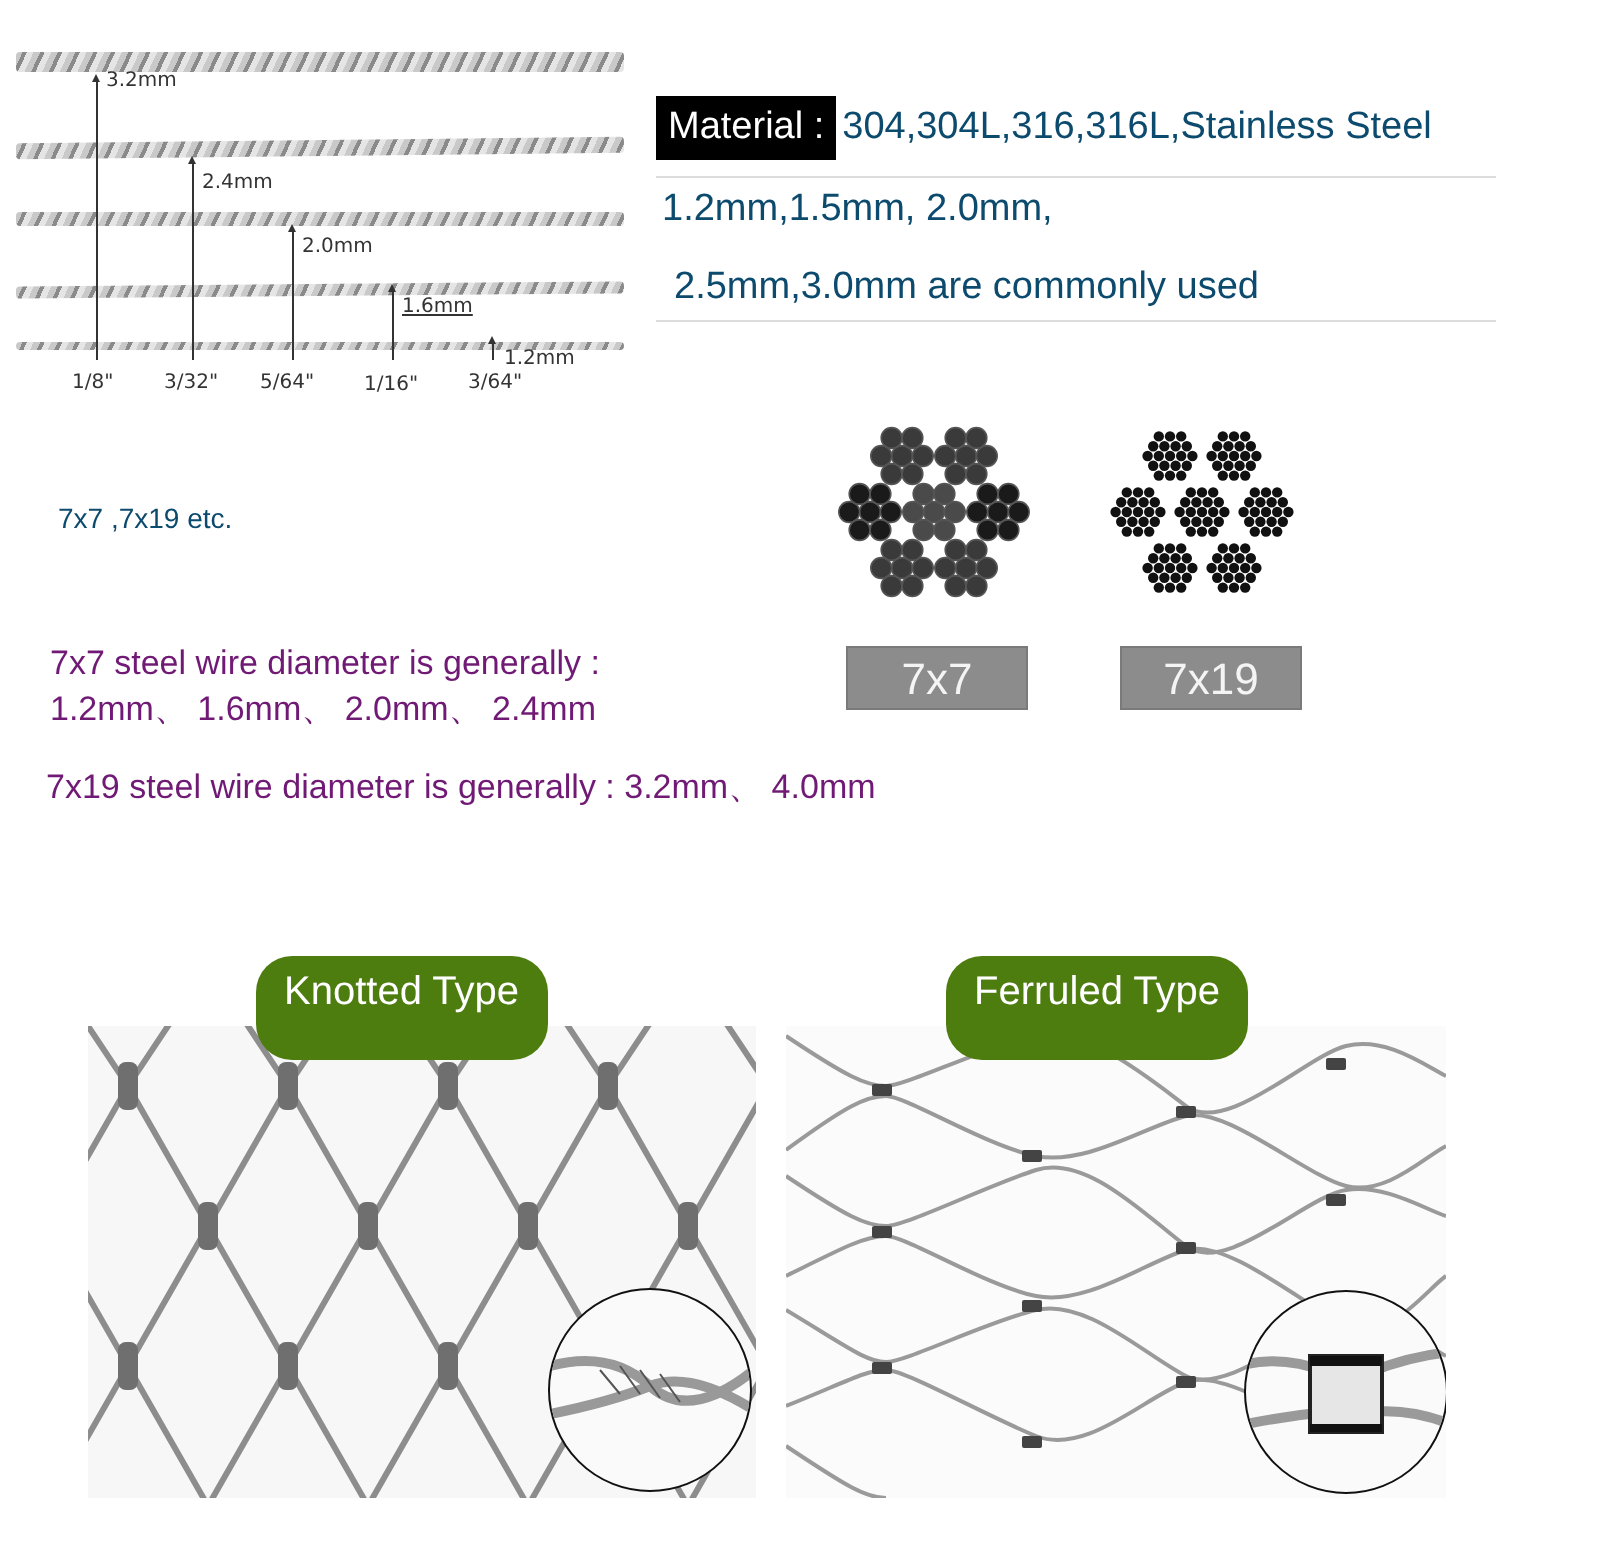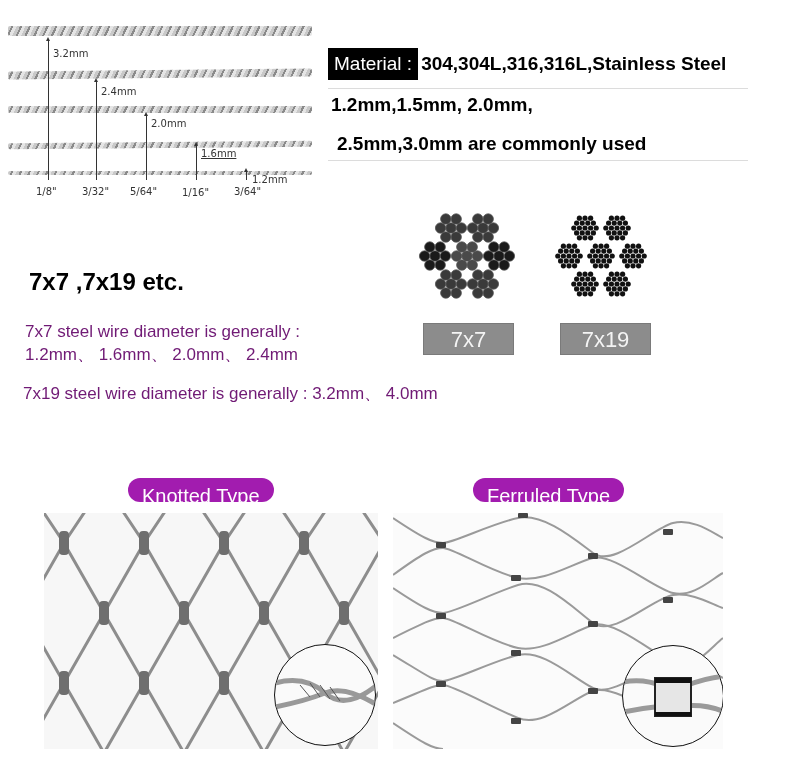--- a/index.html
+++ b/index.html
@@ -13,53 +13,53 @@
     .rope { position: absolute; left: 0; height: 8px; border-radius: 2px;
       background: repeating-linear-gradient(115deg, #c9c9c9 0 3px, #8a8a8a 3px 5px, #e5e5e5 5px 8px); }
     .tick { position: absolute; width: 1px; background: #333; }
     .tick::before { content: ""; position: absolute; top: -3px; left: -2px;
       border-left: 2.5px solid transparent; border-right: 2.5px solid transparent; border-bottom: 4px solid #333; }
     .mm-label { position: absolute; font-family: "DejaVu Sans", sans-serif; font-size: 10px; color: #333; }
     .in-label { position: absolute; font-family: "DejaVu Sans", sans-serif; font-size: 10px; color: #333; }
 
     
     .tag { background: #000; color: #fff; font-size: 19px; padding: 0 6px; line-height: 32px; height: 32px; display: inline-block; white-space: nowrap; }
-    .val { font-size: 19px; color: #000000; white-space: nowrap; font-weight: bold; }
+    .val { font-size: 19px; color: #0c4a6e; white-space: nowrap; }
     .hr { position: absolute; height: 1px; background: #dcdcdc; }
 
     
     .xsec { position: absolute; }
     .gray-label { position: absolute; background: #8c8c8c; color: #f4f4f4; font-size: 22px;
       text-align: center; line-height: 32px; height: 32px; border: 1px solid #7a7a7a; }
 
     .note { position: absolute; font-size: 17px; color: #701a75; line-height: 22px; white-space: nowrap; }
 
     
-    .pill { position: absolute; background: #a21caf; color: #fff; font-size: 20px; height: 24px; line-height: 36px;
+    .pill { position: absolute; background: #4d7c0f; color: #fff; font-size: 20px; height: 52px; line-height: 36px;
       padding: 0 14px; border-radius: 18px; white-space: nowrap; z-index: 2; }
     .mesh { position: absolute; background: #f7f7f7; overflow: hidden; }
     .inset { position: absolute; border-radius: 50%; border: 1.5px solid #111; background: #fafafa; overflow: hidden; }
   </style>
 </head>
 <body>
 
 <div id="gauge" class="abs">
   <div class="rope" style="top:2px; width:304px; height:10px;"></div>
   <div class="rope" style="top:46px; width:304px; height:8px; transform:rotate(-0.6deg);"></div>
   <div class="rope" style="top:82px; width:304px; height:7px;"></div>
   <div class="rope" style="top:118px; width:304px; height:6px; transform:rotate(-0.5deg);"></div>
   <div class="rope" style="top:147px; width:304px; height:4px;"></div>
 
   <div class="tick" style="left:40px; top:16px; height:140px;"></div>
   <div class="tick" style="left:88px; top:57px; height:99px;"></div>
   <div class="tick" style="left:138px; top:91px; height:65px;"></div>
   <div class="tick" style="left:188px; top:121px; height:35px;"></div>
   <div class="tick" style="left:238px; top:147px; height:9px;"></div>
 
-  <span class="mm-label" style="left:45px; top:24px;">3.2mm</span>
+  <span class="mm-label" style="left:45px; top:11px;">3.2mm</span>
   <span class="mm-label" style="left:93px; top:62px;">2.4mm</span>
   <span class="mm-label" style="left:143px; top:94px;">2.0mm</span>
   <span class="mm-label" style="left:193px; top:124px;text-decoration:underline;">1.6mm</span>
   <span class="mm-label" style="left:244px; top:150px;">1.2mm</span>
 
   <span class="in-label" style="left:28px; top:162px;">1/8"</span>
   <span class="in-label" style="left:74px; top:162px;">3/32"</span>
   <span class="in-label" style="left:122px; top:162px;">5/64"</span>
   <span class="in-label" style="left:174px; top:163px;">1/16"</span>
   <span class="in-label" style="left:226px; top:162px;">3/64"</span>
@@ -71,21 +71,21 @@
 </div>
 <div class="hr" style="left:328px; top:88px; width:420px;"></div>
 
 <div class="abs" style="left:328px; top:94px; display:flex; align-items:center;">
   <span class="val" style="margin-left:3px;">1.2mm,1.5mm, 2.0mm,</span>
 </div>
 <div class="abs val" style="left:337px; top:133px;">2.5mm,3.0mm are commonly used</div>
 <div class="hr" style="left:328px; top:160px; width:420px;"></div>
 
 <div class="abs" style="left:20px; top:251px; display:flex; align-items:center;">
-  <span class="val" style="margin-left:9px; font-size:24px;margin-top:17px;">7x7 ,7x19 etc.</span>
+  <span class="val" style="margin-left:9px; font-size:14px;">7x7 ,7x19 etc.</span>
 </div>
 
 <svg class="xsec" style="left:415px; top:208px;" width="105" height="96" viewBox="0 0 105 96">
   <defs>
     <g id="strand7">
       <circle cx="0" cy="0" r="5.2"></circle>
       <circle cx="10.4" cy="0" r="5.2"></circle>
         <circle cx="-10.4" cy="0" r="5.2"></circle>
       <circle cx="5.2" cy="9" r="5.2"></circle>
         <circle cx="-5.2" cy="9" r="5.2"></circle>

